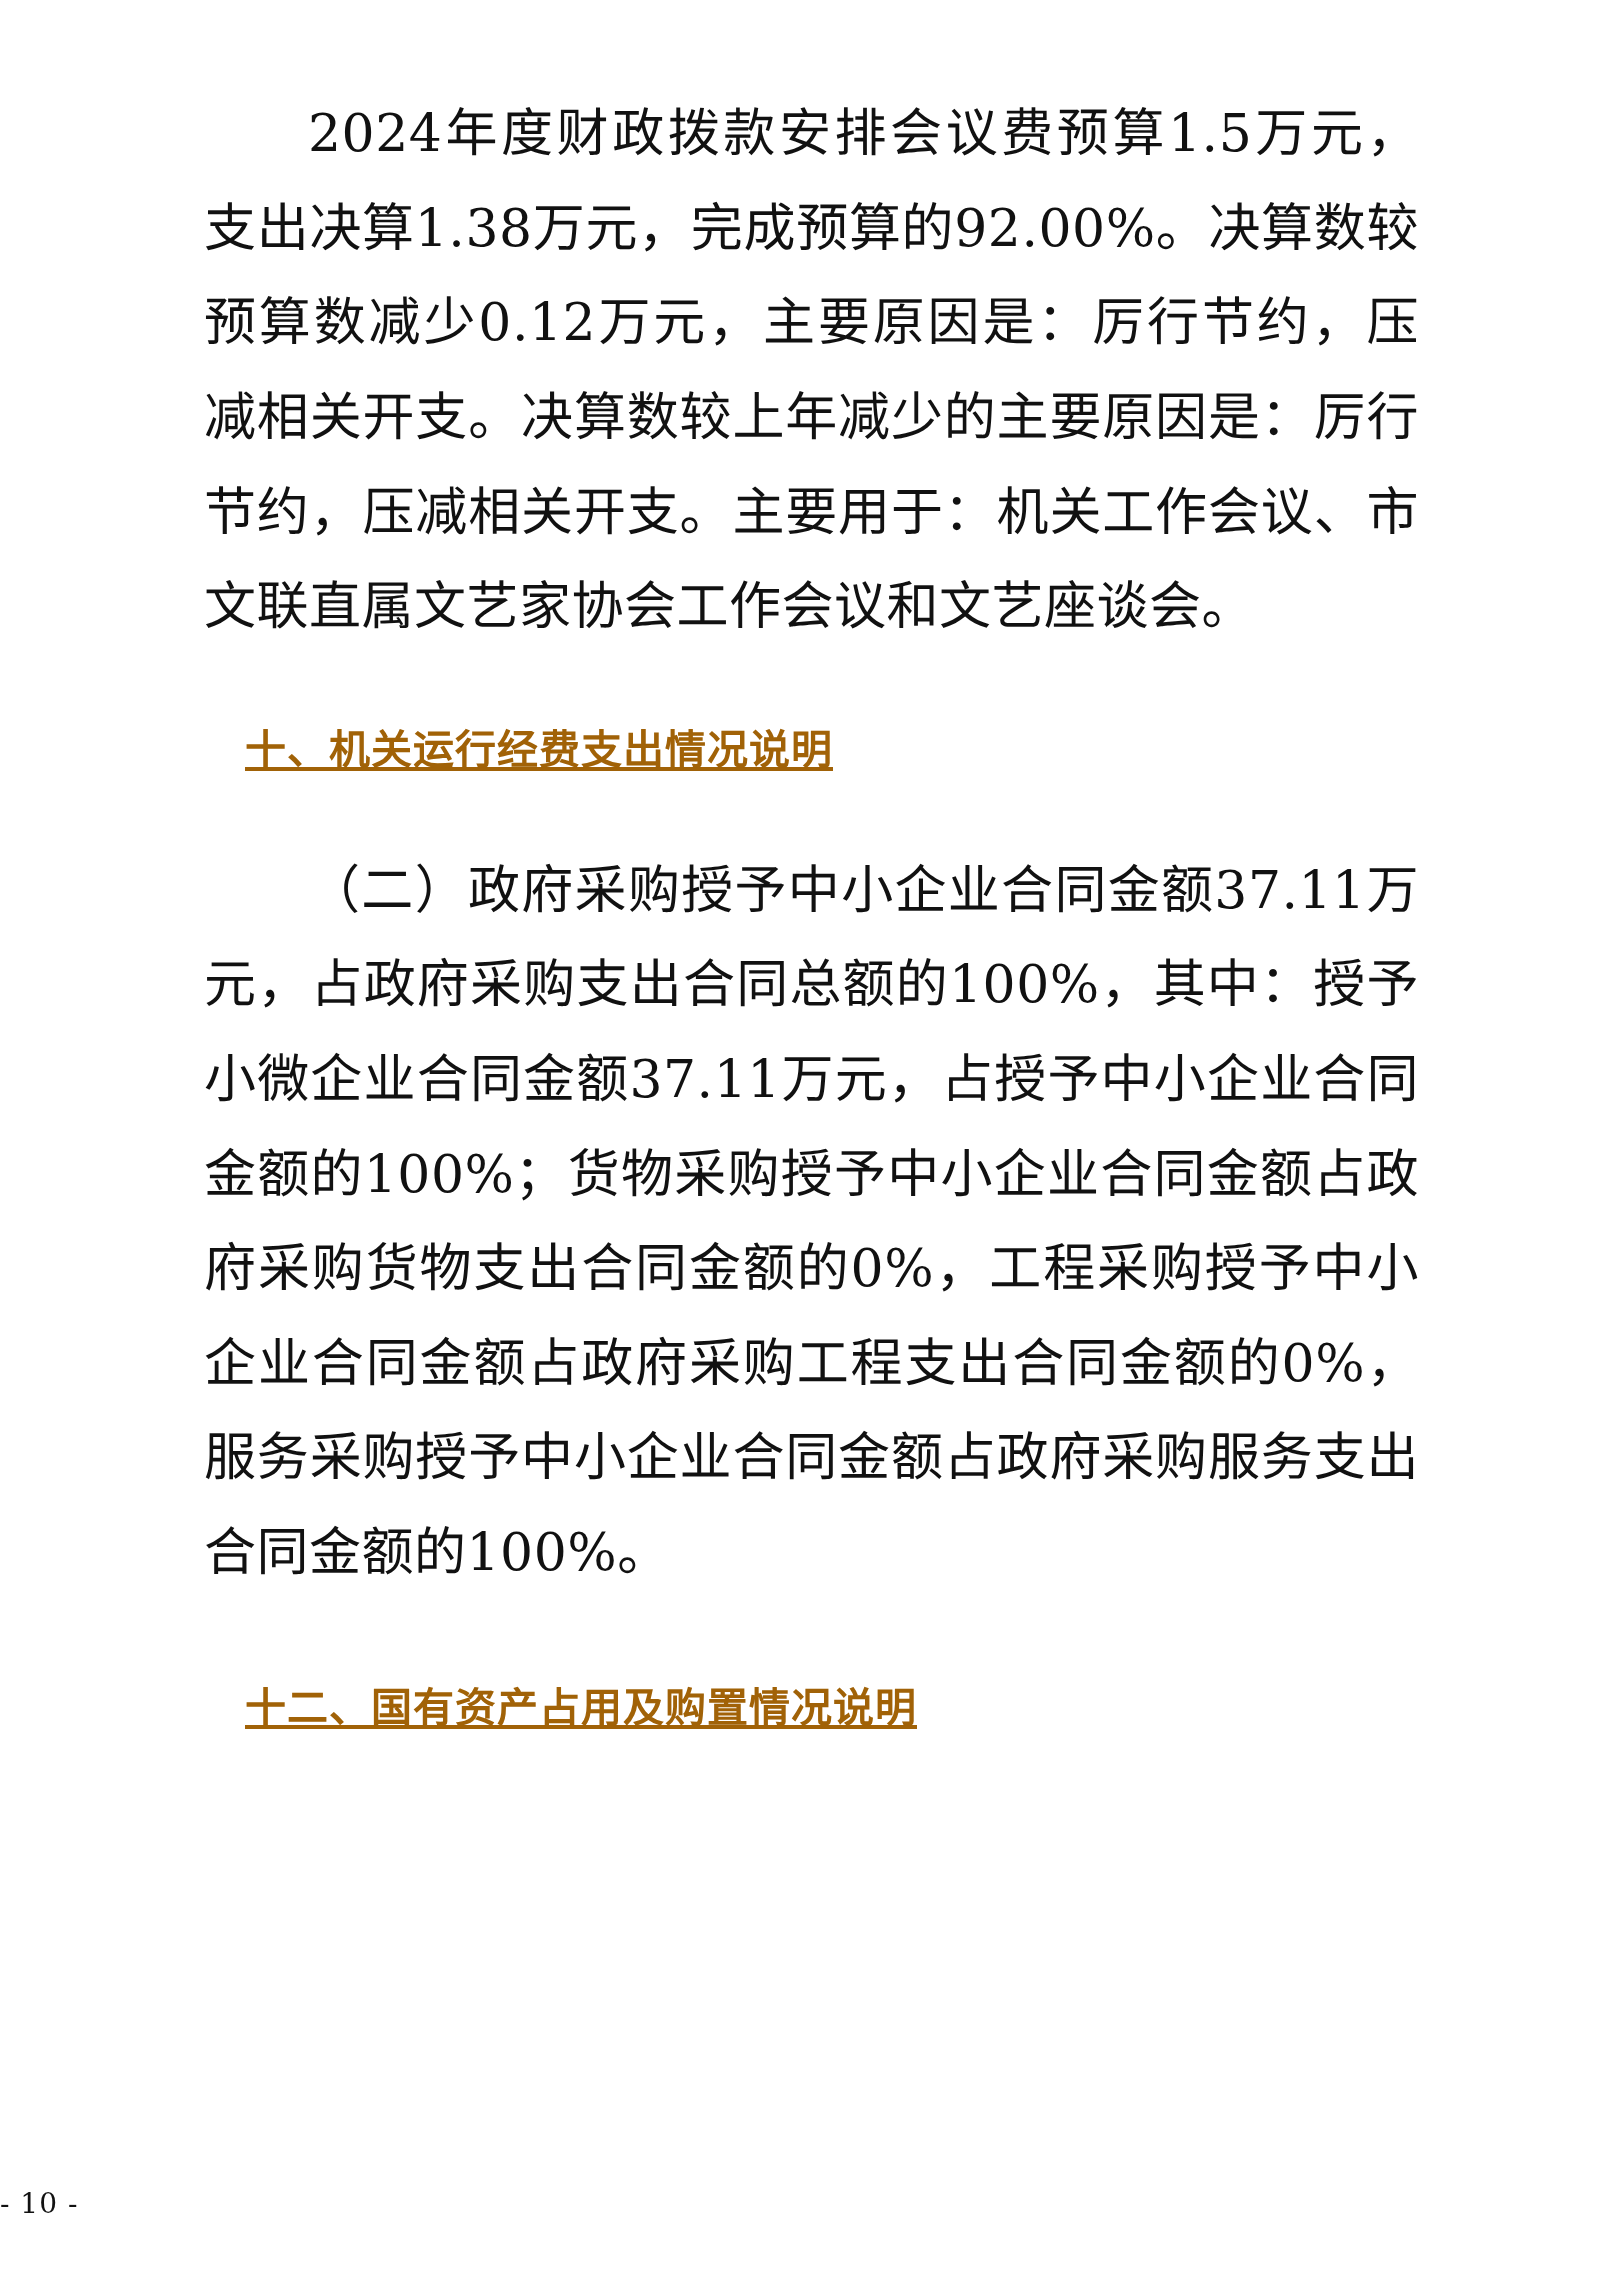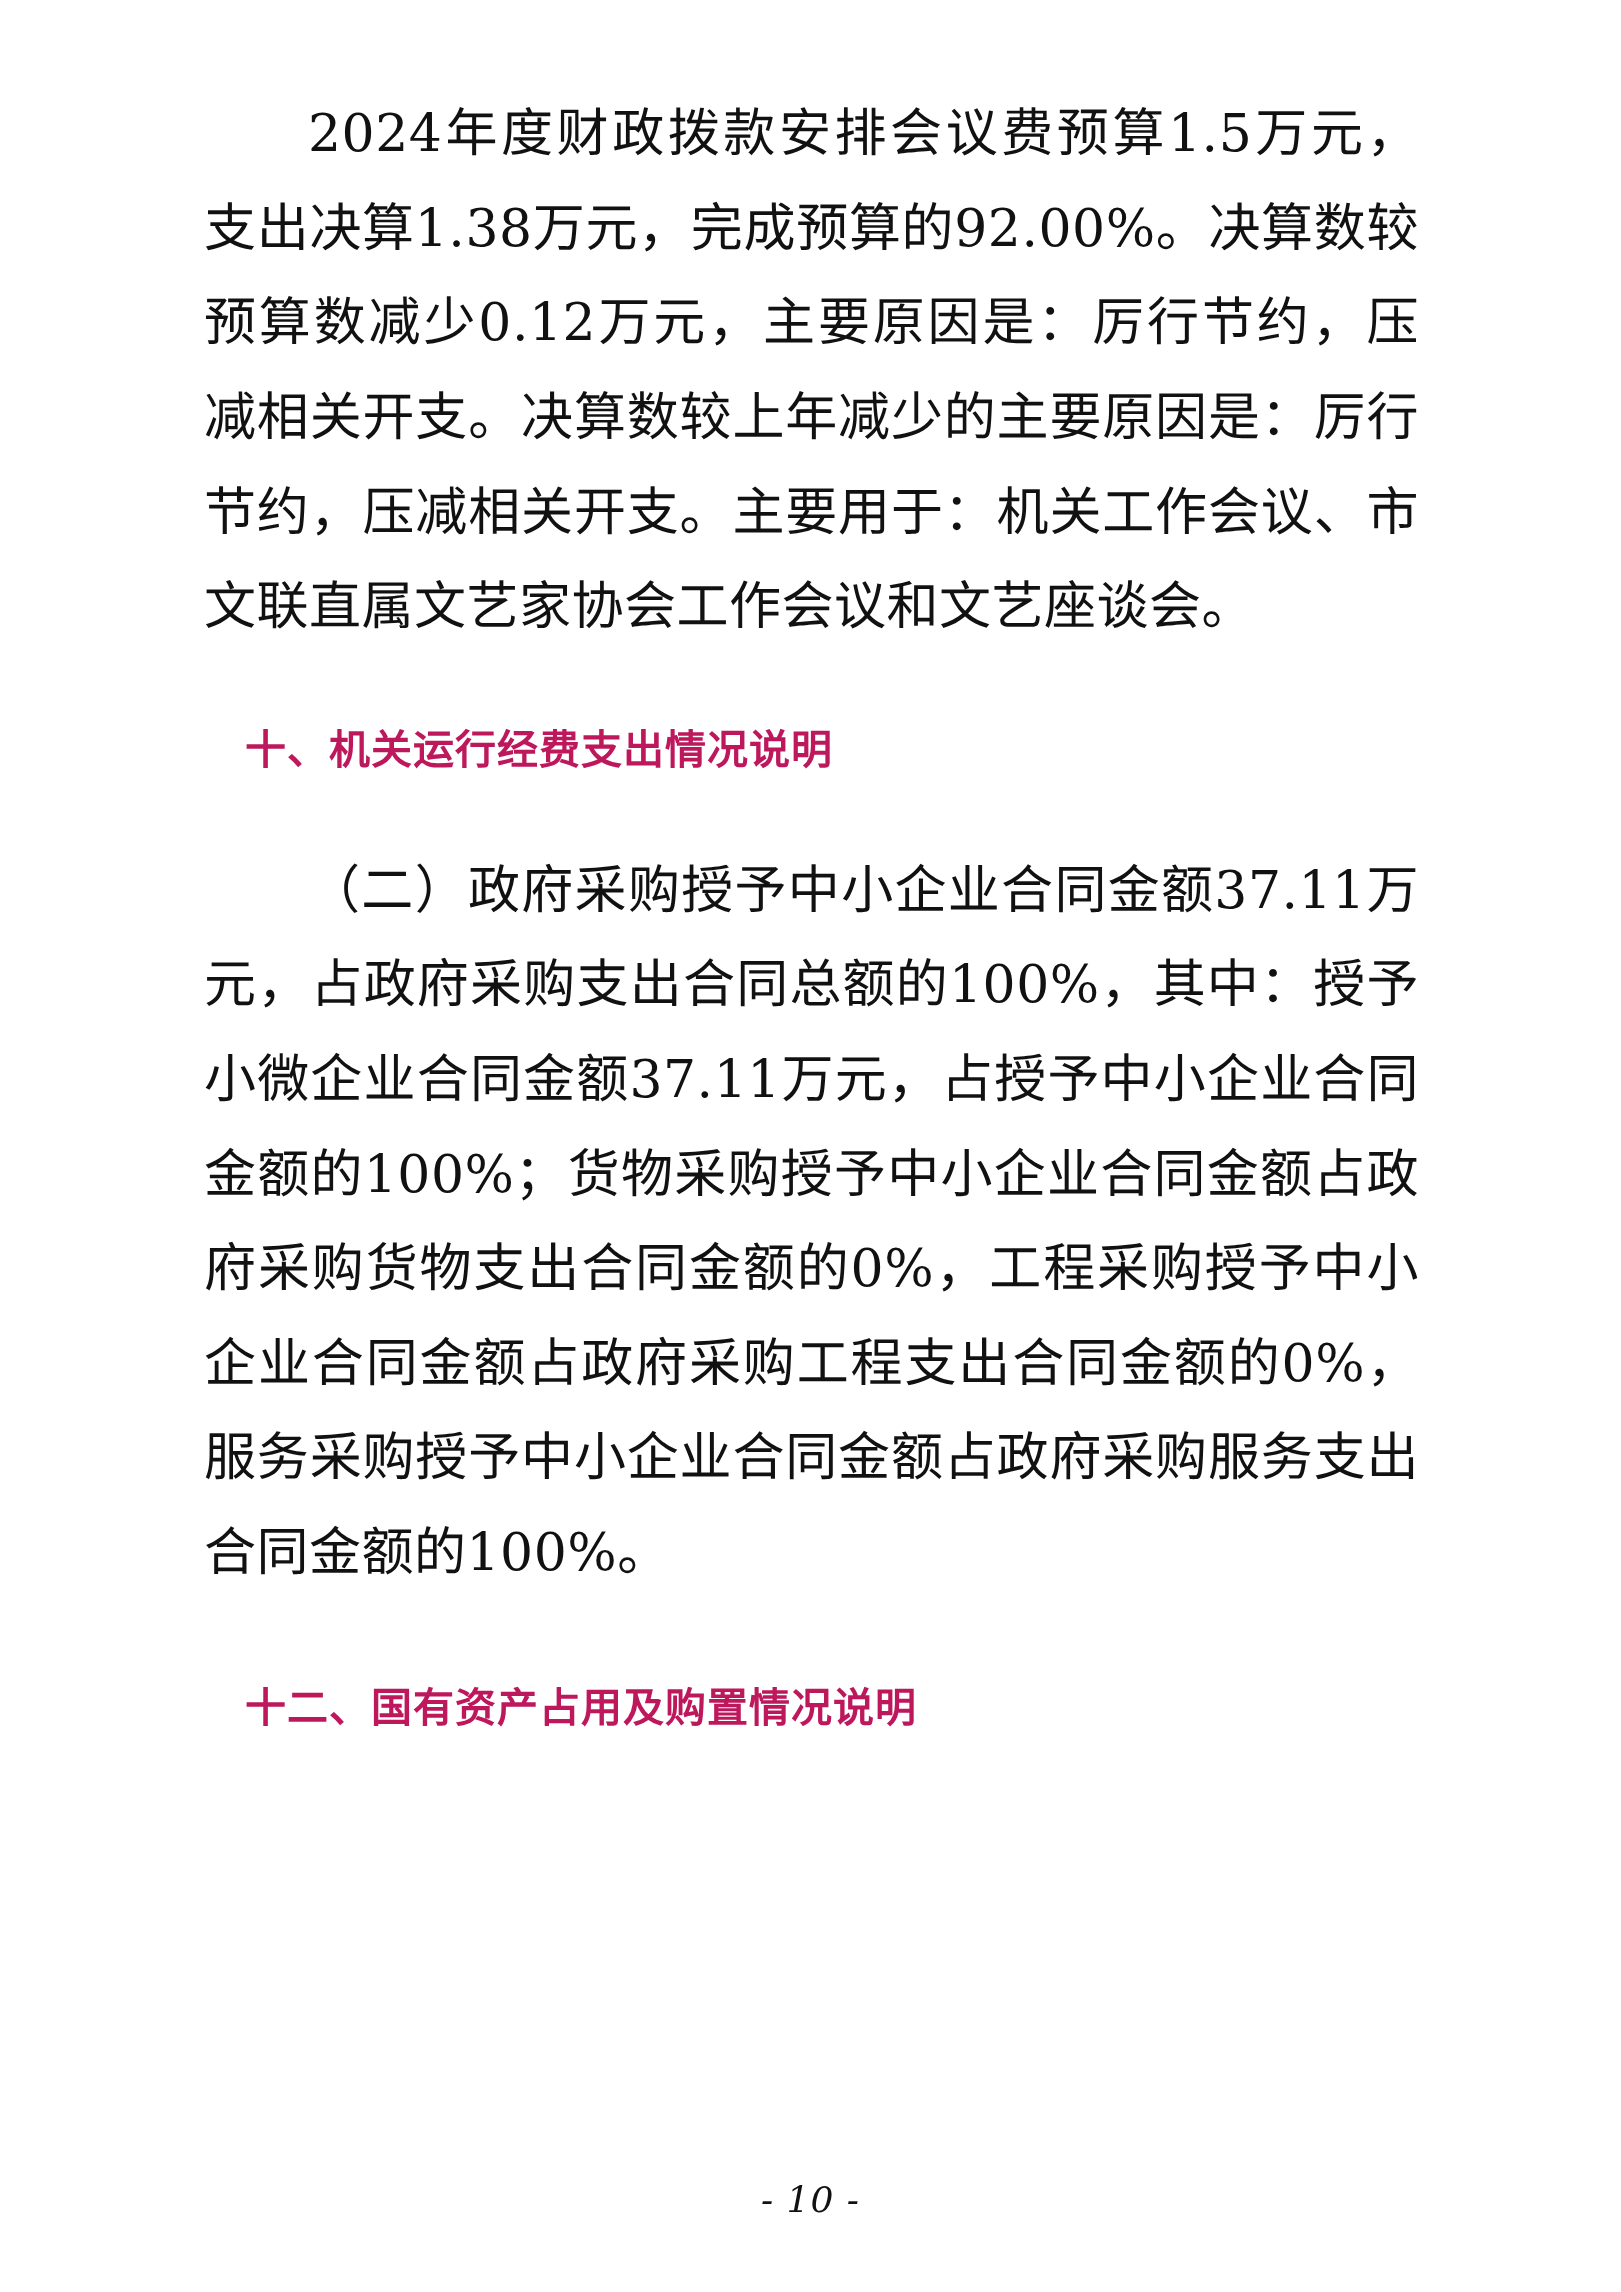--- a/index.html
+++ b/index.html
@@ -32,39 +32,38 @@
     text-justify: inter-ideograph;
     text-indent: 2em;
     margin: 0 0 2px 0;
     letter-spacing: 0.5px;
     font-weight: 400;
   }
   .heading {
     font-family: "DejaVu Sans", "Liberation Sans", sans-serif;
     font-size: 41px;
     font-weight: 700;
-    color: #be185d;
+    color: #a16207;
     line-height: 1.8;
     text-indent: 1em;
     margin: 33px 0 17.6px 0;
     letter-spacing: 1px;
+    text-decoration: underline;
   }
   .spacer-sm { height: 25.5px; }
   .spacer-md { height: 37px; }
   .footer {
     position: absolute;
     left: 0;
     right: 0;
     bottom: 73px;
-    text-align: center;
     font-family: "DejaVu Serif", "Liberation Serif", serif;
-    font-size: 36px;
+    font-size: 28px;
     color: #111111;
     letter-spacing: 1px;
-    font-style: italic;
   }
 </style>
 </head>
 <body>
 
 <div class="page">
   <div class="content">
 
     <p class="para">2024年度财政拨款安排会议费预算1.5万元，支出决算1.38万元，完成预算的92.00%。决算数较预算数减少0.12万元，主要原因是：厉行节约，压减相关开支。决算数较上年减少的主要原因是：厉行节约，压减相关开支。主要用于：机关工作会议、市文联直属文艺家协会工作会议和文艺座谈会。</p>
 

